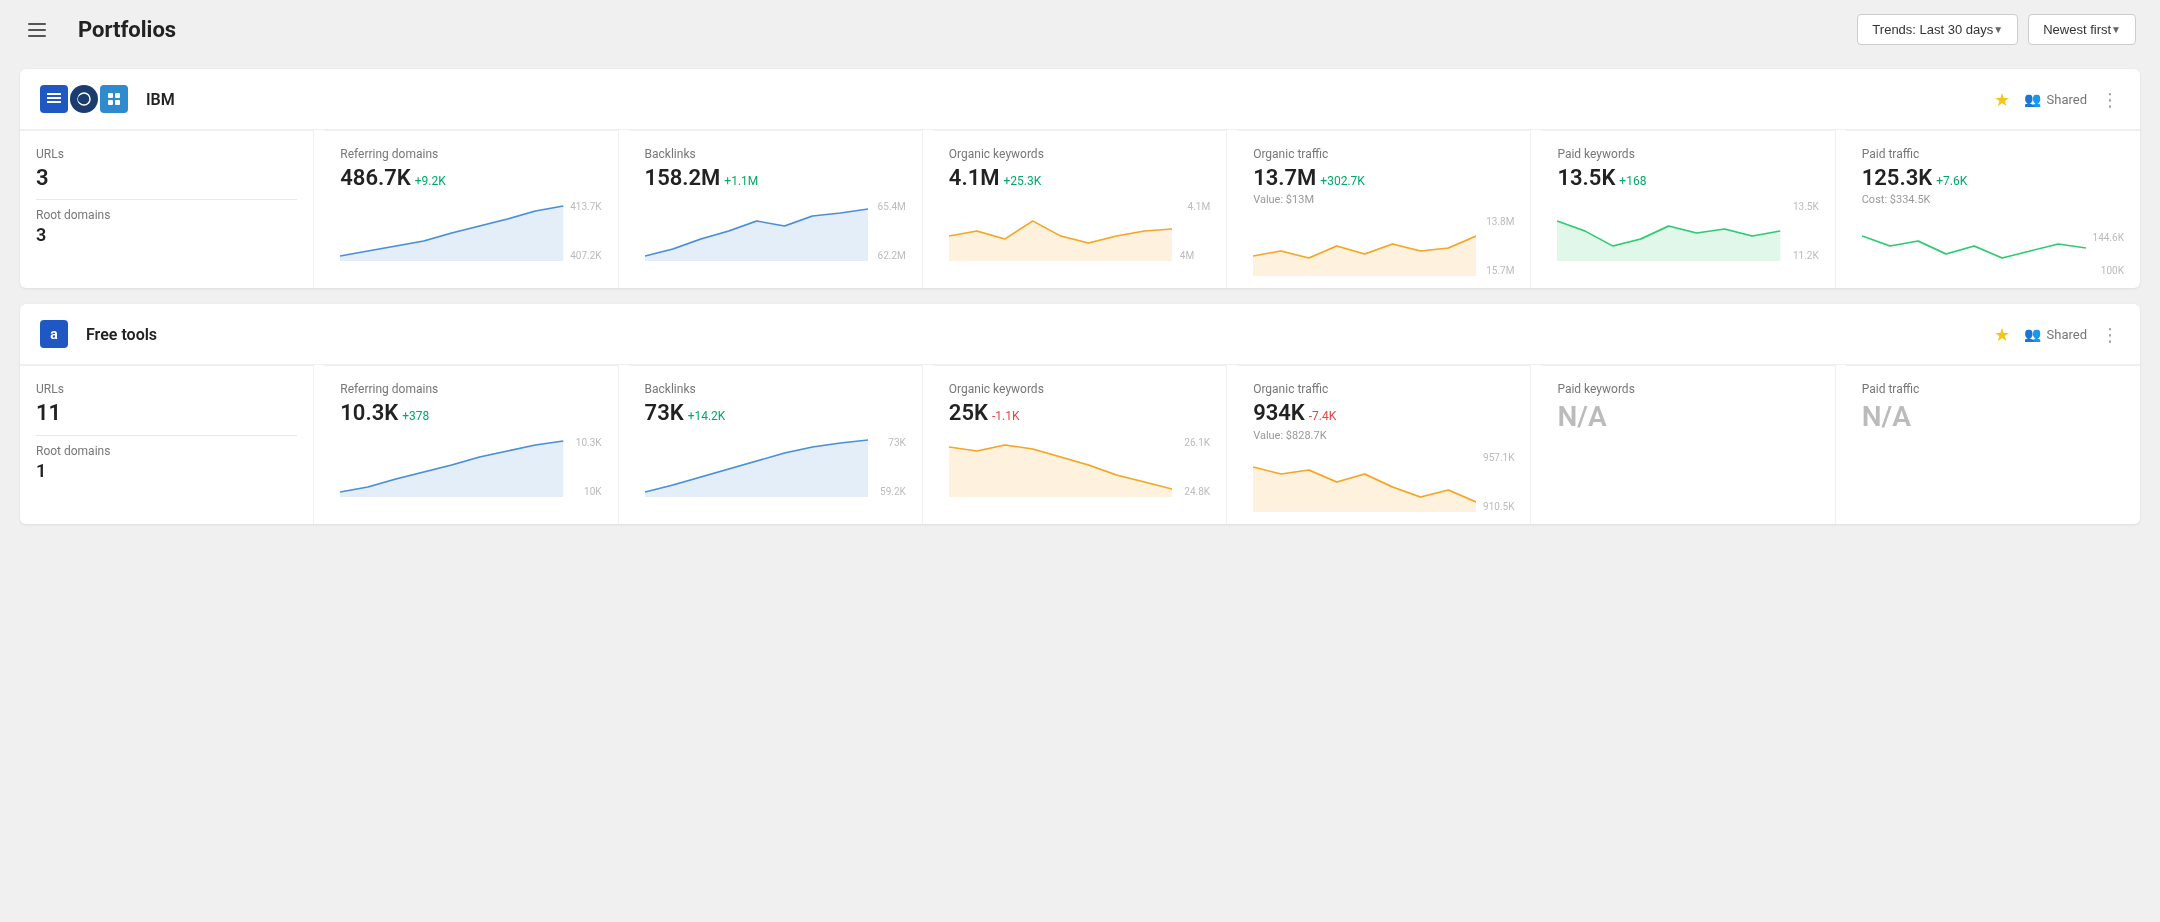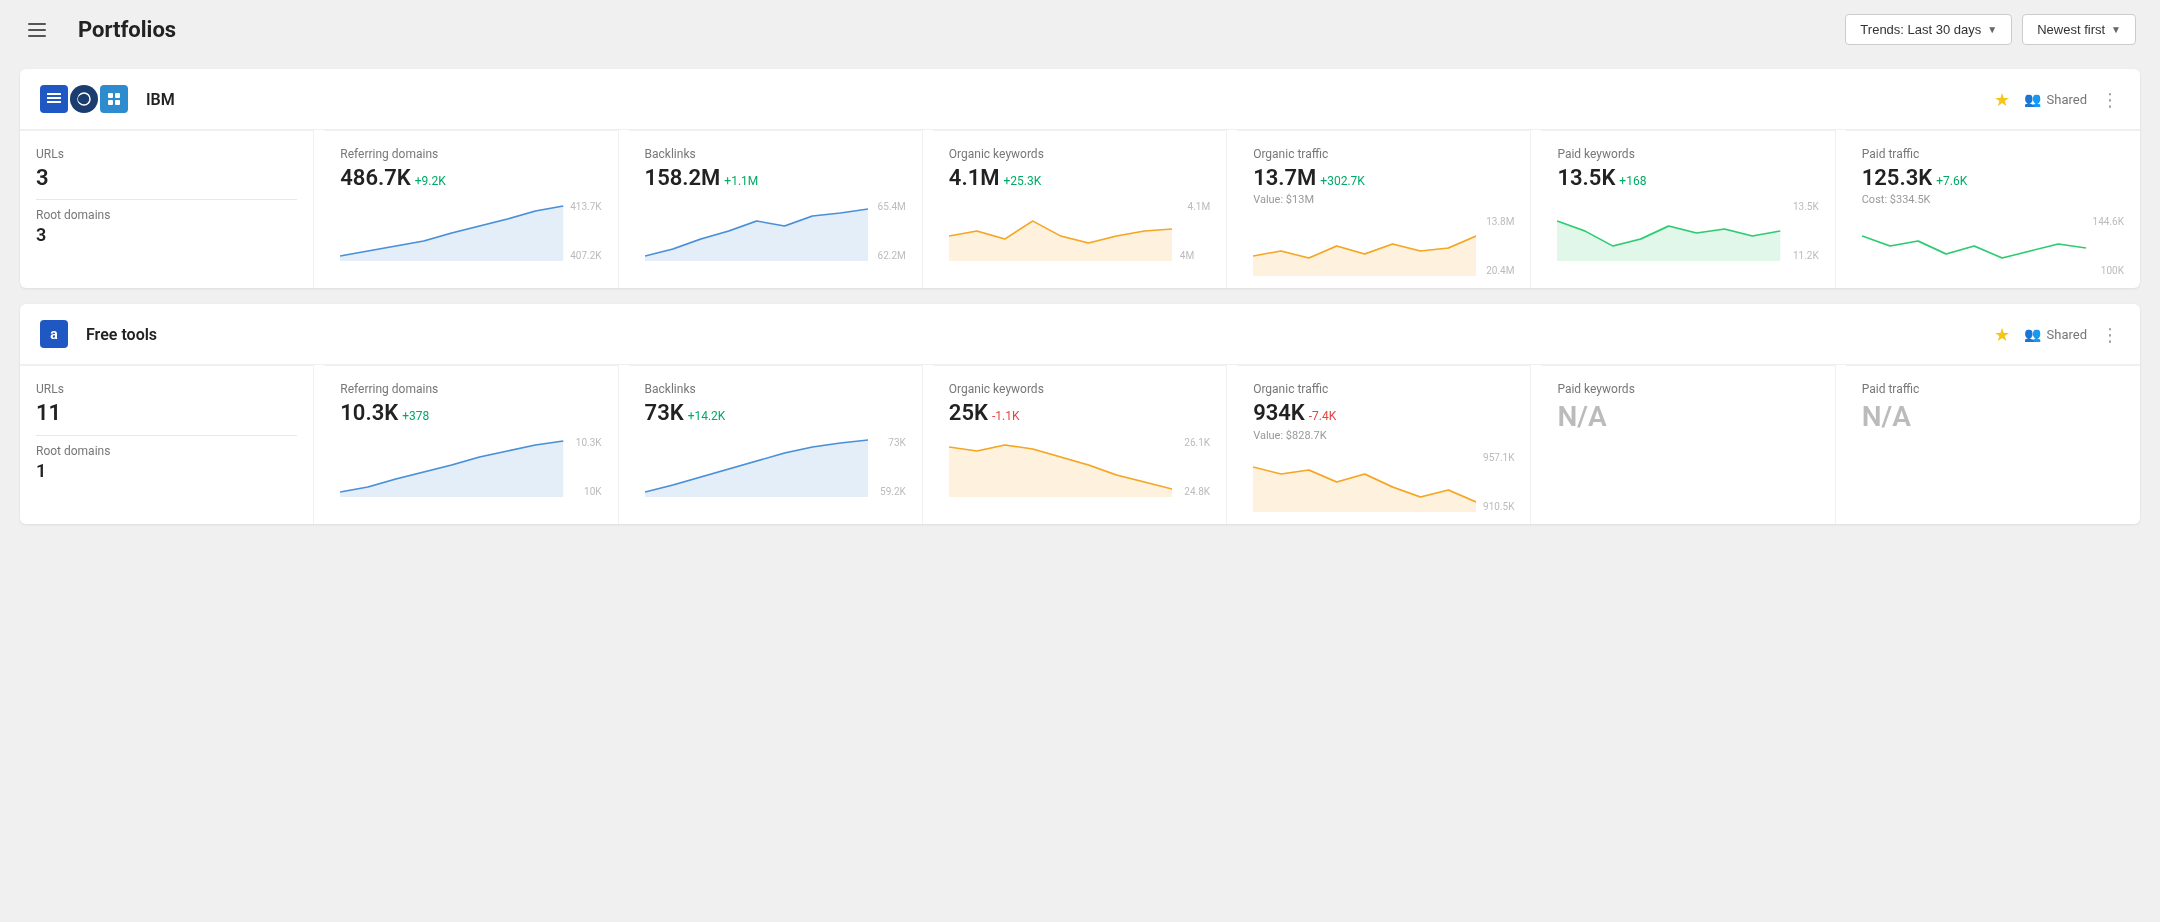--- a/index.html
+++ b/index.html
@@ -43,21 +43,20 @@
       color: #222;
     }
     .header-right {
       display: flex;
       align-items: center;
       gap: 10px;
     }
     .dropdown-btn {
       display: flex;
       align-items: center;
-      gap: 6px;
       padding: 7px 14px;
       border: 1px solid #ccc;
       border-radius: 4px;
       background: #fff;
       font-size: 13px;
       color: #333;
       cursor: pointer;
     }
     .dropdown-btn .caret {
       font-size: 10px;
@@ -341,21 +340,21 @@
         </div>
         <div class="metric-cell">
           <div class="metric-label">Organic traffic</div>
           <div style="display: flex; align-items: baseline; flex-wrap: wrap;">
             <span class="metric-value">13.7M</span>
             <span class="metric-change-pos">+302.7K</span>
           </div>
           <div class="metric-sub">Value: $13M</div>
           <div class="mini-chart" style="position: relative; display: flex; align-items: center; margin-top: 10px;">
             <div class="chart-range-label chart-range-top" style="position: absolute; top: 0px; right: 0px; font-size: 10px; color: rgb(187, 187, 187);">13.8M</div>
-            <div class="chart-range-label chart-range-bottom" style="position: absolute; bottom: 0px; right: 0px; font-size: 10px; color: rgb(187, 187, 187);">20.4M</div>
+            <div class="chart-range-label chart-range-bottom" style="position: absolute; bottom: 0px; right: 0px; font-size: 10px; color: rgb(187, 187, 187);">15.7M</div>
             <svg width="100%" height="60" viewBox="0 0 160 60" preserveAspectRatio="none" style="width: calc(100% - 38px);">
               <polygon points="0,40 20,35 40,42 60,30 80,38 100,28 120,35 140,32 160,20 160,60 0,60" fill="rgba(245,166,35,0.15)"></polygon>
               <polyline points="0,40 20,35 40,42 60,30 80,38 100,28 120,35 140,32 160,20" fill="none" stroke="#f5a623" stroke-width="1.5" stroke-linejoin="round"></polyline>
             </svg>
           </div>
         </div>
         <div class="metric-cell">
           <div class="metric-label">Paid keywords</div>
           <div style="display: flex; align-items: baseline; flex-wrap: wrap;">
             <span class="metric-value">13.5K</span>
@@ -371,21 +370,21 @@
           </div>
         </div>
         <div class="metric-cell">
           <div class="metric-label">Paid traffic</div>
           <div style="display: flex; align-items: baseline; flex-wrap: wrap;">
             <span class="metric-value">125.3K</span>
             <span class="metric-change-pos">+7.6K</span>
           </div>
           <div class="metric-sub">Cost: $334.5K</div>
           <div class="mini-chart" style="position: relative; display: flex; align-items: center; margin-top: 10px;">
-            <div class="chart-range-label chart-range-top" style="position: absolute; top: 0px; right: 0px; font-size: 10px; color: rgb(187, 187, 187);">144.6K</div>
+            <div class="chart-range-label chart-range-top" style="position: absolute; top: 16px; right: 0px; font-size: 10px; color: rgb(187, 187, 187);">144.6K</div>
             <div class="chart-range-label chart-range-bottom" style="position: absolute; bottom: 0px; right: 0px; font-size: 10px; color: rgb(187, 187, 187);">100K</div>
             <svg width="100%" height="60" viewBox="0 0 160 60" preserveAspectRatio="none" style="width: calc(100% - 38px);">
               <polyline points="0,20 20,30 40,25 60,38 80,30 100,42 120,35 140,28 160,32" fill="none" stroke="#2ecc71" stroke-width="1.5" stroke-linejoin="round"></polyline>
             </svg>
           </div>
         </div>
       </div>
     </div>
     <div class="portfolio-card">
       <div class="portfolio-header">

